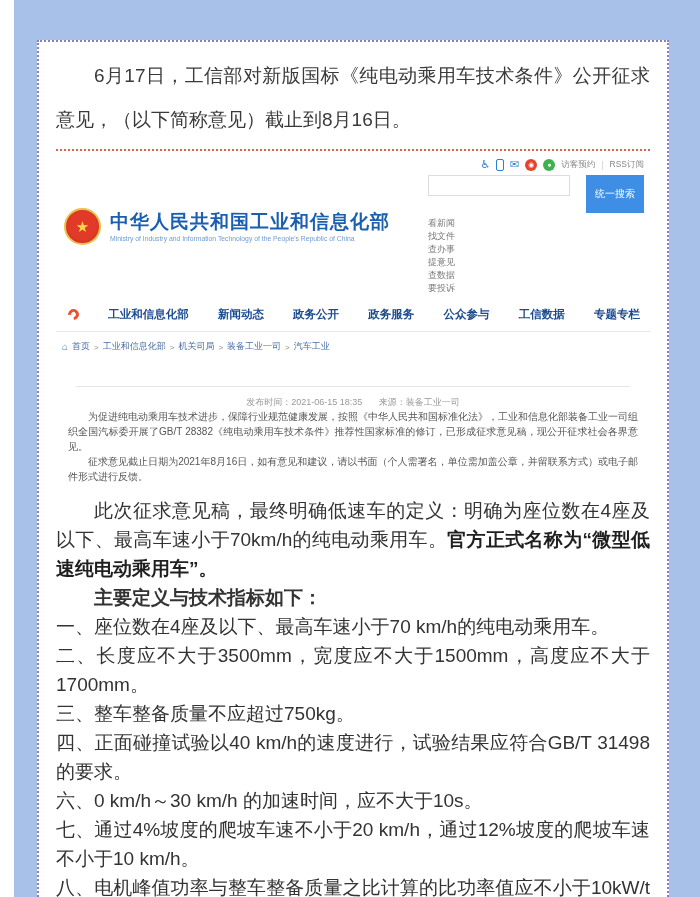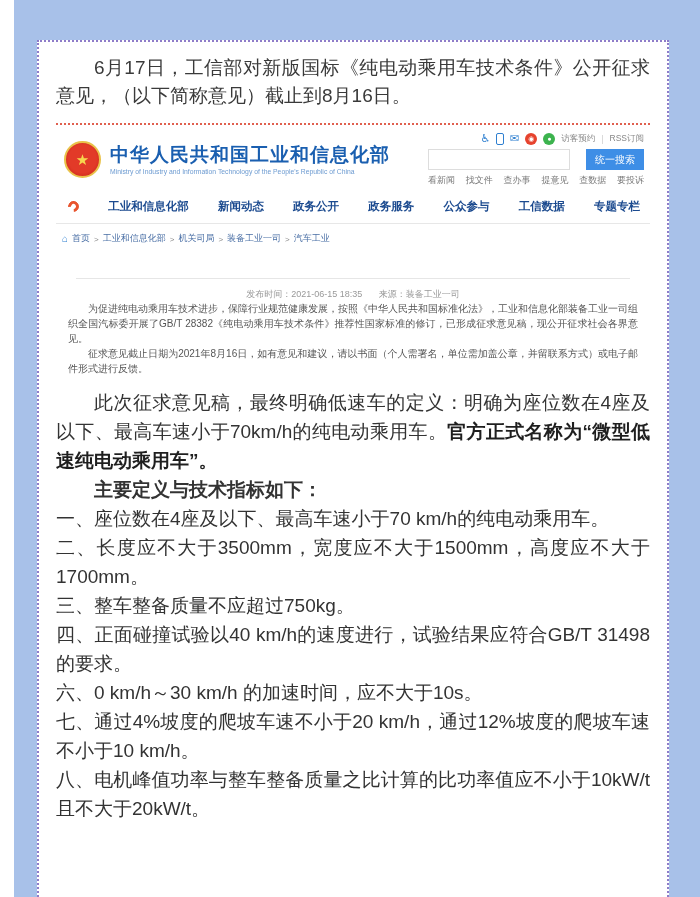--- a/index.html
+++ b/index.html
@@ -5,22 +5,22 @@
   * { margin:0; padding:0; box-sizing:border-box; }
   html,body { width:700px; height:897px; background:#ffffff; overflow:hidden;
     font-family:"Liberation Sans","DejaVu Sans",sans-serif; }
   .blue-frame { position:absolute; left:14px; top:0; width:686px; height:897px;
     background:#a8c1e9; }
   .card { position:absolute; left:37px; top:40px; width:632px; height:857px;
     background:#ffffff; border:2px dotted #8e7cc9; border-bottom:none;
     padding:12px 17px 0 17px; }
 
   
-  .intro { font-size:19px; color:#3a3a3a; line-height:28px; text-indent:2em;
-    text-align:justify; margin-bottom:13px; }
+  .intro { font-size:19px; color:#3a3a3a; line-height:44px; text-indent:2em;
+    text-align:justify; margin-bottom:7px; }
 
   
   .site { border-top:2px dotted #e0604f; background:#fff; margin-bottom:8px; }
   .site-header { display:flex; justify-content:space-between; align-items:center;
     padding:7px 6px 5px 8px; }
   .logo-wrap { display:flex; align-items:center; gap:9px; }
   .emblem { width:37px; height:37px; border-radius:50%; flex:0 0 auto;
     background:radial-gradient(circle at 50% 48%, #e23a28 58%, #bf1f13 100%);
     border:2px solid #e9c24a; color:#f7d64e; font-size:15px;
     display:flex; align-items:center; justify-content:center; }
@@ -35,25 +35,25 @@
   .ic-mobile { width:8px; height:12px; border:1.5px solid #2e7fd0; border-radius:2px; }
   .ic-mail { color:#2e7fd0; font-size:11px; }
   .ic-weibo { width:12px; height:12px; border-radius:50%; background:#e6432e;
     color:#fff; font-size:7px; }
   .ic-wechat { width:12px; height:12px; border-radius:50%; background:#3cb34e;
     color:#fff; font-size:7px; }
   .tb-sep { color:#ccc; }
   .search-row { display:flex; width:100%; }
   .search-input { flex:1; height:21px; border:1px solid #ddd; background:#fff;
     font-size:10px; padding:0 4px; outline:none; }
-  .search-btn { width:62px; height:21px; background:#3e8ee6; color:#fff;
+  .search-btn { width:62px; height:38px; background:#3e8ee6; color:#fff;
     font-size:10px; border:none; display:flex; align-items:center;
     justify-content:center; cursor:pointer;margin-left:16px; }
   .quick-links { display:flex; justify-content:space-between; width:100%;
-    font-size:9px; color:#777; }
+    font-size:9px; color:#777;flex-direction:column; }
   .quick-links span { cursor:pointer; }
 
   .site-nav { display:flex; align-items:center; justify-content:space-between;
     padding:7px 10px 9px 12px; border-bottom:1px solid #e7e7e7; }
   .nav-logo { width:11px; height:11px; border:3px solid #e8542e; border-radius:50%;
     border-bottom-color:transparent; transform:rotate(40deg); }
   .nav-item { font-size:11.5px; font-weight:bold; color:#1b4a8f;
     text-decoration:none; cursor:pointer; }
 
   .breadcrumb { display:flex; align-items:center; gap:4px; font-size:9px;

